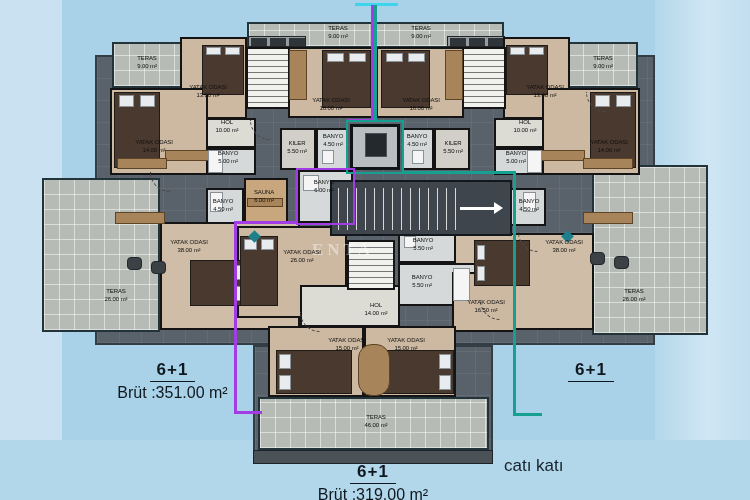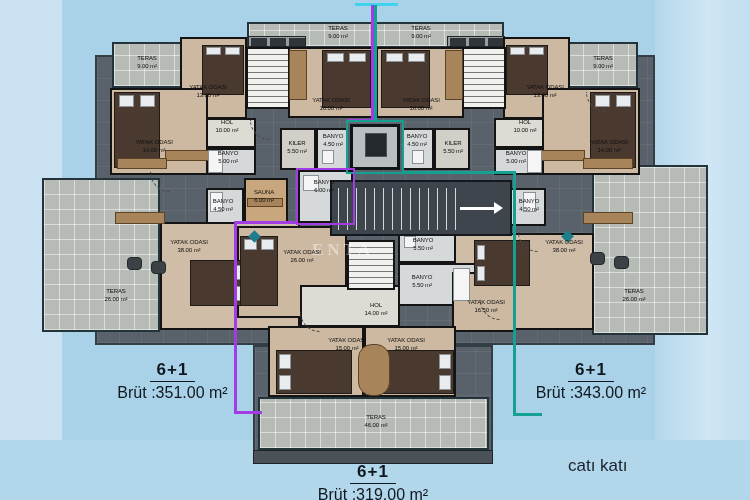--- a/index.html
+++ b/index.html
@@ -339,20 +339,19 @@
     <span>TERAS</span>
     <span>46.00 m²</span>
   </div>
 
 <div class="abs unit" style="left:100px;top:360px;width:145px">
   <div><span class="t">6+1</span></div>
   <div class="b">Brüt :351.00 m²</div>
 </div>
 <div class="abs unit" style="left:518px;top:360px;width:146px">
   <div><span class="t">6+1</span></div>
-  <div class="b">Brüt :343.00 m²</div>
 </div>
 <div class="abs unit" style="left:298px;top:462px;width:150px">
   <div><span class="t">6+1</span></div>
   <div class="b">Brüt :319.00 m²</div>
 </div>
 
-<div class="abs floorlbl" style="left:568px;top:456px">catı katı</div>
+<div class="abs floorlbl" style="left:504px;top:456px">catı katı</div>
 
 </body></html>

